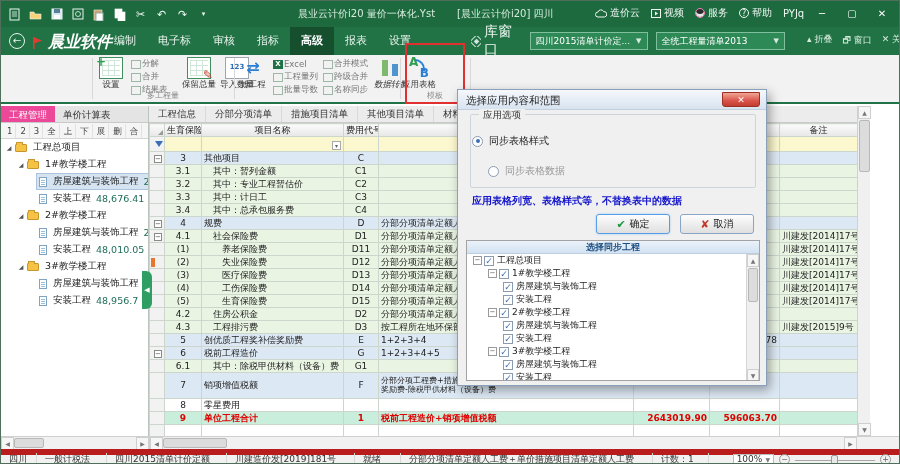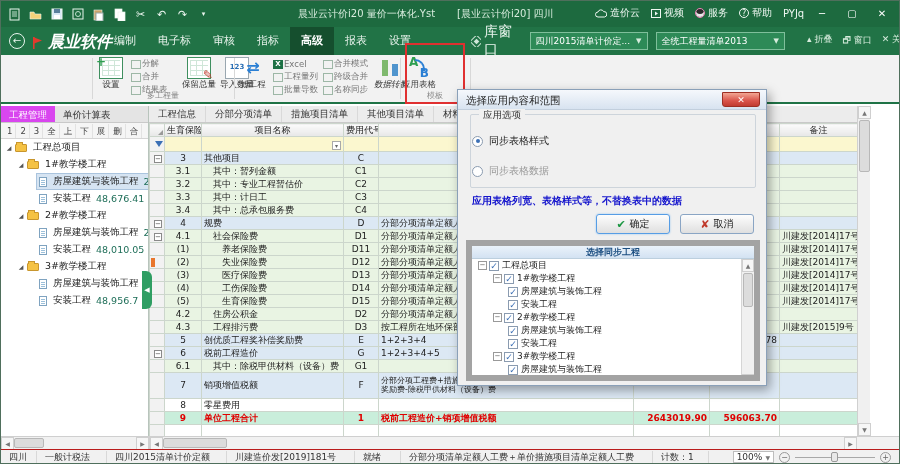--- a/index.html
+++ b/index.html
@@ -58,21 +58,21 @@
   .ic-ab .a{position:absolute;left:2px;top:-2px;font-size:12px;font-weight:bold;color:#2e9e4f;}
   .ic-ab .b{position:absolute;right:2px;bottom:-1px;font-size:12px;font-weight:bold;color:#2a7fd4;}
   .ic-ab .curve{position:absolute;left:8px;top:2px;width:10px;height:12px;border:2px solid #2a7fd4;border-left:none;border-bottom:none;border-radius:0 10px 0 0;}
   .exc{width:10px;height:9px;background:#1e7145;color:#fff;font-size:7px;font-weight:bold;text-align:center;line-height:9px;display:inline-block;}
   .red-box{position:absolute;left:404px;top:42px;width:60px;height:61px;border:2px solid #e03030;z-index:55;}
 
   
   .leftpanel{position:absolute;left:0;top:105px;width:148px;height:330px;background:#fff;border-right:1px solid #b8c4bc;}
   .lp-tabs{display:flex;height:17px;background:#e4e4e4;border-bottom:1px solid #c9c9c9;}
   .lp-tab{padding:0 8px;font-size:9.5px;line-height:17px;color:#333;white-space:nowrap;}
-  .lp-tab.active{background:#d946ef;color:#fff;}
+  .lp-tab.active{background:#ec4899;color:#fff;}
   .lp-toolbar{display:flex;align-items:center;height:16px;background:#f5f5f5;border-bottom:1px solid #d5d5d5;padding:0 3px;gap:1px;}
   .lp-tool{font-size:8.5px;color:#444;padding:0 3px;border-right:1px solid #e2e2e2;line-height:14px;}
   .lp-tree{position:relative;font-size:9.5px;color:#222;}
   .tnode{display:flex;align-items:center;height:17px;white-space:nowrap;overflow:hidden;}
   .tnode.selected .tlabel-wrap{background:#d6e4f2;outline:1px solid #aac4de;}
   .texp{width:8px;font-size:6px;color:#555;text-align:center;flex:0 0 8px;}
   .tfolder{width:12px;height:8px;background:#f5c243;border:1px solid #c8962e;border-radius:1px;position:relative;flex:0 0 12px;margin-right:3px;}
   .tfolder::before{content:"";position:absolute;left:0;top:-3px;width:5px;height:2px;background:#f5c243;border:1px solid #c8962e;border-bottom:none;}
   .tfile{width:8px;height:10px;background:#fff;border:1px solid #7fa3c0;flex:0 0 8px;margin-right:3px;position:relative;}
   .tfile::before{content:"";position:absolute;left:1px;top:2px;right:1px;height:1px;background:#9cc0da;box-shadow:0 2px 0 #9cc0da,0 4px 0 #9cc0da;}
@@ -112,39 +112,39 @@
 
   
   .dialog{position:absolute;left:456px;top:88px;width:310px;height:297px;background:#f0f0f0;border:1px solid #8aa0b8;box-shadow:3px 4px 10px rgba(0,0,0,.35);z-index:60;}
   .dlg-title{height:20px;background:linear-gradient(#f5f8fc,#d8e3f0);border-bottom:1px solid #c2cfdd;font-size:10.5px;color:#222;line-height:20px;padding-left:8px;}
   .dlg-close{position:absolute;right:6px;top:2px;width:38px;height:15px;background:linear-gradient(#f2a693,#d9534a 60%,#c13c31);border:1px solid #9d2f24;border-radius:0 0 3px 3px;color:#fff;font-size:9px;text-align:center;line-height:14px;}
   .dlg-group{position:absolute;left:12px;top:24px;width:286px;height:74px;border:1px solid #cdd4db;border-radius:2px;}
   .dlg-group-label{position:absolute;left:8px;top:-6px;background:#f0f0f0;padding:0 4px;font-size:9.5px;color:#333;}
   .radio-row{position:absolute;left:14px;display:flex;align-items:center;gap:6px;font-size:10px;color:#222;}
   .radio{width:11px;height:11px;border:1px solid #8a9bb0;border-radius:50%;background:#fff;position:relative;}
   .radio.on::before{content:"";position:absolute;left:2.5px;top:2.5px;width:4px;height:4px;border-radius:50%;background:#3b6fb5;}
-  .radio-row.off{color:#999;}
+  .radio-row.off{color:#999;padding-left:16px;}
   .dlg-note{position:absolute;left:14px;top:104px;width:286px;font-size:10px;font-weight:bold;color:#1414cc;white-space:nowrap;}
   .dlg-btns{position:absolute;right:12px;top:124px;display:flex;gap:10px;}
   .dbtn{width:74px;height:20px;border:1px solid #8aa5c4;border-radius:3px;background:linear-gradient(#fdfdfd,#dfdfdf);font-size:10px;color:#222;display:flex;align-items:center;justify-content:center;gap:4px;}
   .dbtn.focus{border:1px solid #569de5;box-shadow:0 0 2px #8fc2f0;}
   .dbtn .ok{color:#1a9641;font-weight:bold;font-size:11px;}
   .dbtn .no{color:#c0392b;font-weight:bold;font-size:11px;}
-  .dlg-tree{position:absolute;left:8px;top:150px;width:294px;height:141px;background:#fff;border:6px solid #a3a3a3;overflow:hidden;}
+  .dlg-tree{position:absolute;left:8px;top:150px;width:294px;height:141px;background:#fff;border:1px solid #a3a3a3;overflow:hidden;}
   .dtree-head{height:13px;background:linear-gradient(#eaf2fa,#d3e2f2);border-bottom:1px solid #bccfde;font-size:9px;font-weight:bold;color:#1a4d80;text-align:center;line-height:13px;}
   .dtree-item{display:flex;align-items:center;height:13px;font-size:9px;color:#222;white-space:nowrap;}
   .dexp{width:9px;height:9px;border:1px solid #999;background:#fff;font-size:7px;line-height:7px;text-align:center;color:#555;flex:0 0 9px;margin-right:2px;}
   .chk{width:10px;height:10px;border:1px solid #8a9bb0;background:#fff;color:#3b6fb5;font-size:9px;line-height:9px;text-align:center;font-weight:bold;flex:0 0 10px;margin-right:3px;}
   .dtree-scroll{position:absolute;right:0;top:13px;width:13px;height:128px;background:#f0f0f0;border-left:1px solid #d5d5d5;}
 
   
   .hscroll-row{position:absolute;left:0;top:435px;width:100%;height:13px;background:#f1f1f1;border-top:1px solid #cfcfcf;}
   .hsb{position:absolute;top:0;height:12px;display:flex;}
   .hthumb{height:10px;margin:1px 0;background:#dcdcdc;border:1px solid #b8b8b8;border-radius:2px;}
-  .statusbar{position:absolute;left:0;top:448px;width:100%;height:15px;background:#f1f1f1;border-top:1px solid #b91c1c;display:flex;align-items:center;font-size:9px;color:#333;}
+  .statusbar{position:absolute;left:0;top:448px;width:100%;height:15px;background:#f1f1f1;border-top:6px solid #b91c1c;display:flex;align-items:center;font-size:9px;color:#333;}
   .st-item{padding:0 8px;border-right:1px solid #d8d8d8;white-space:nowrap;overflow:hidden;}
   .st-zoom{margin-left:auto;display:flex;align-items:center;gap:5px;padding-right:8px;}
   .zoombox{border:1px solid #bdbdbd;background:#fff;font-size:9px;padding:0 3px;height:12px;line-height:11px;display:flex;gap:3px;align-items:center;}
   .zslider{position:relative;width:80px;height:12px;}
   .zslider .track{position:absolute;left:0;right:0;top:6px;height:1px;background:#a8a8a8;}
   .zslider .thumb{position:absolute;left:36px;top:1px;width:7px;height:10px;background:#e8e8e8;border:1px solid #9a9a9a;border-radius:2px;}
   .zcirc{width:11px;height:11px;border:1px solid #9a9a9a;border-radius:50%;color:#666;font-size:8px;line-height:9px;text-align:center;}
 </style>
 </head>
 <body>

